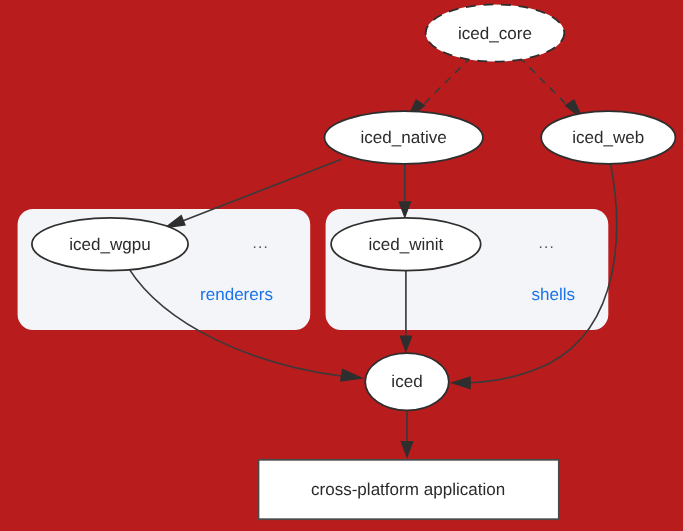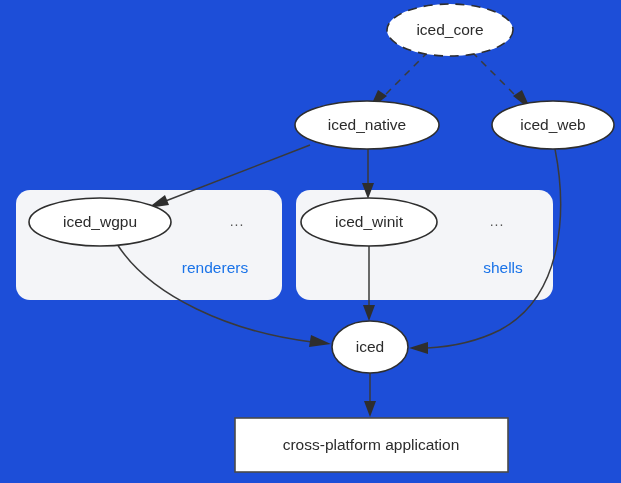--- a/index.html
+++ b/index.html
@@ -8,21 +8,21 @@
     padding: 0;
     background: #ffffff;
   }
   body {
     font-family: "Liberation Sans", sans-serif;
   }
   #diagram-root {
     position: relative;
     width: 621px;
     height: 483px;
-    background: #1d4ed8;
+    background: #b91c1c;
     overflow: hidden;
   }
   svg#graph {
     display: block;
     width: 621px;
     height: 483px;
   }
   .cluster-box {
     fill: #f4f5f8;
     stroke: none;

